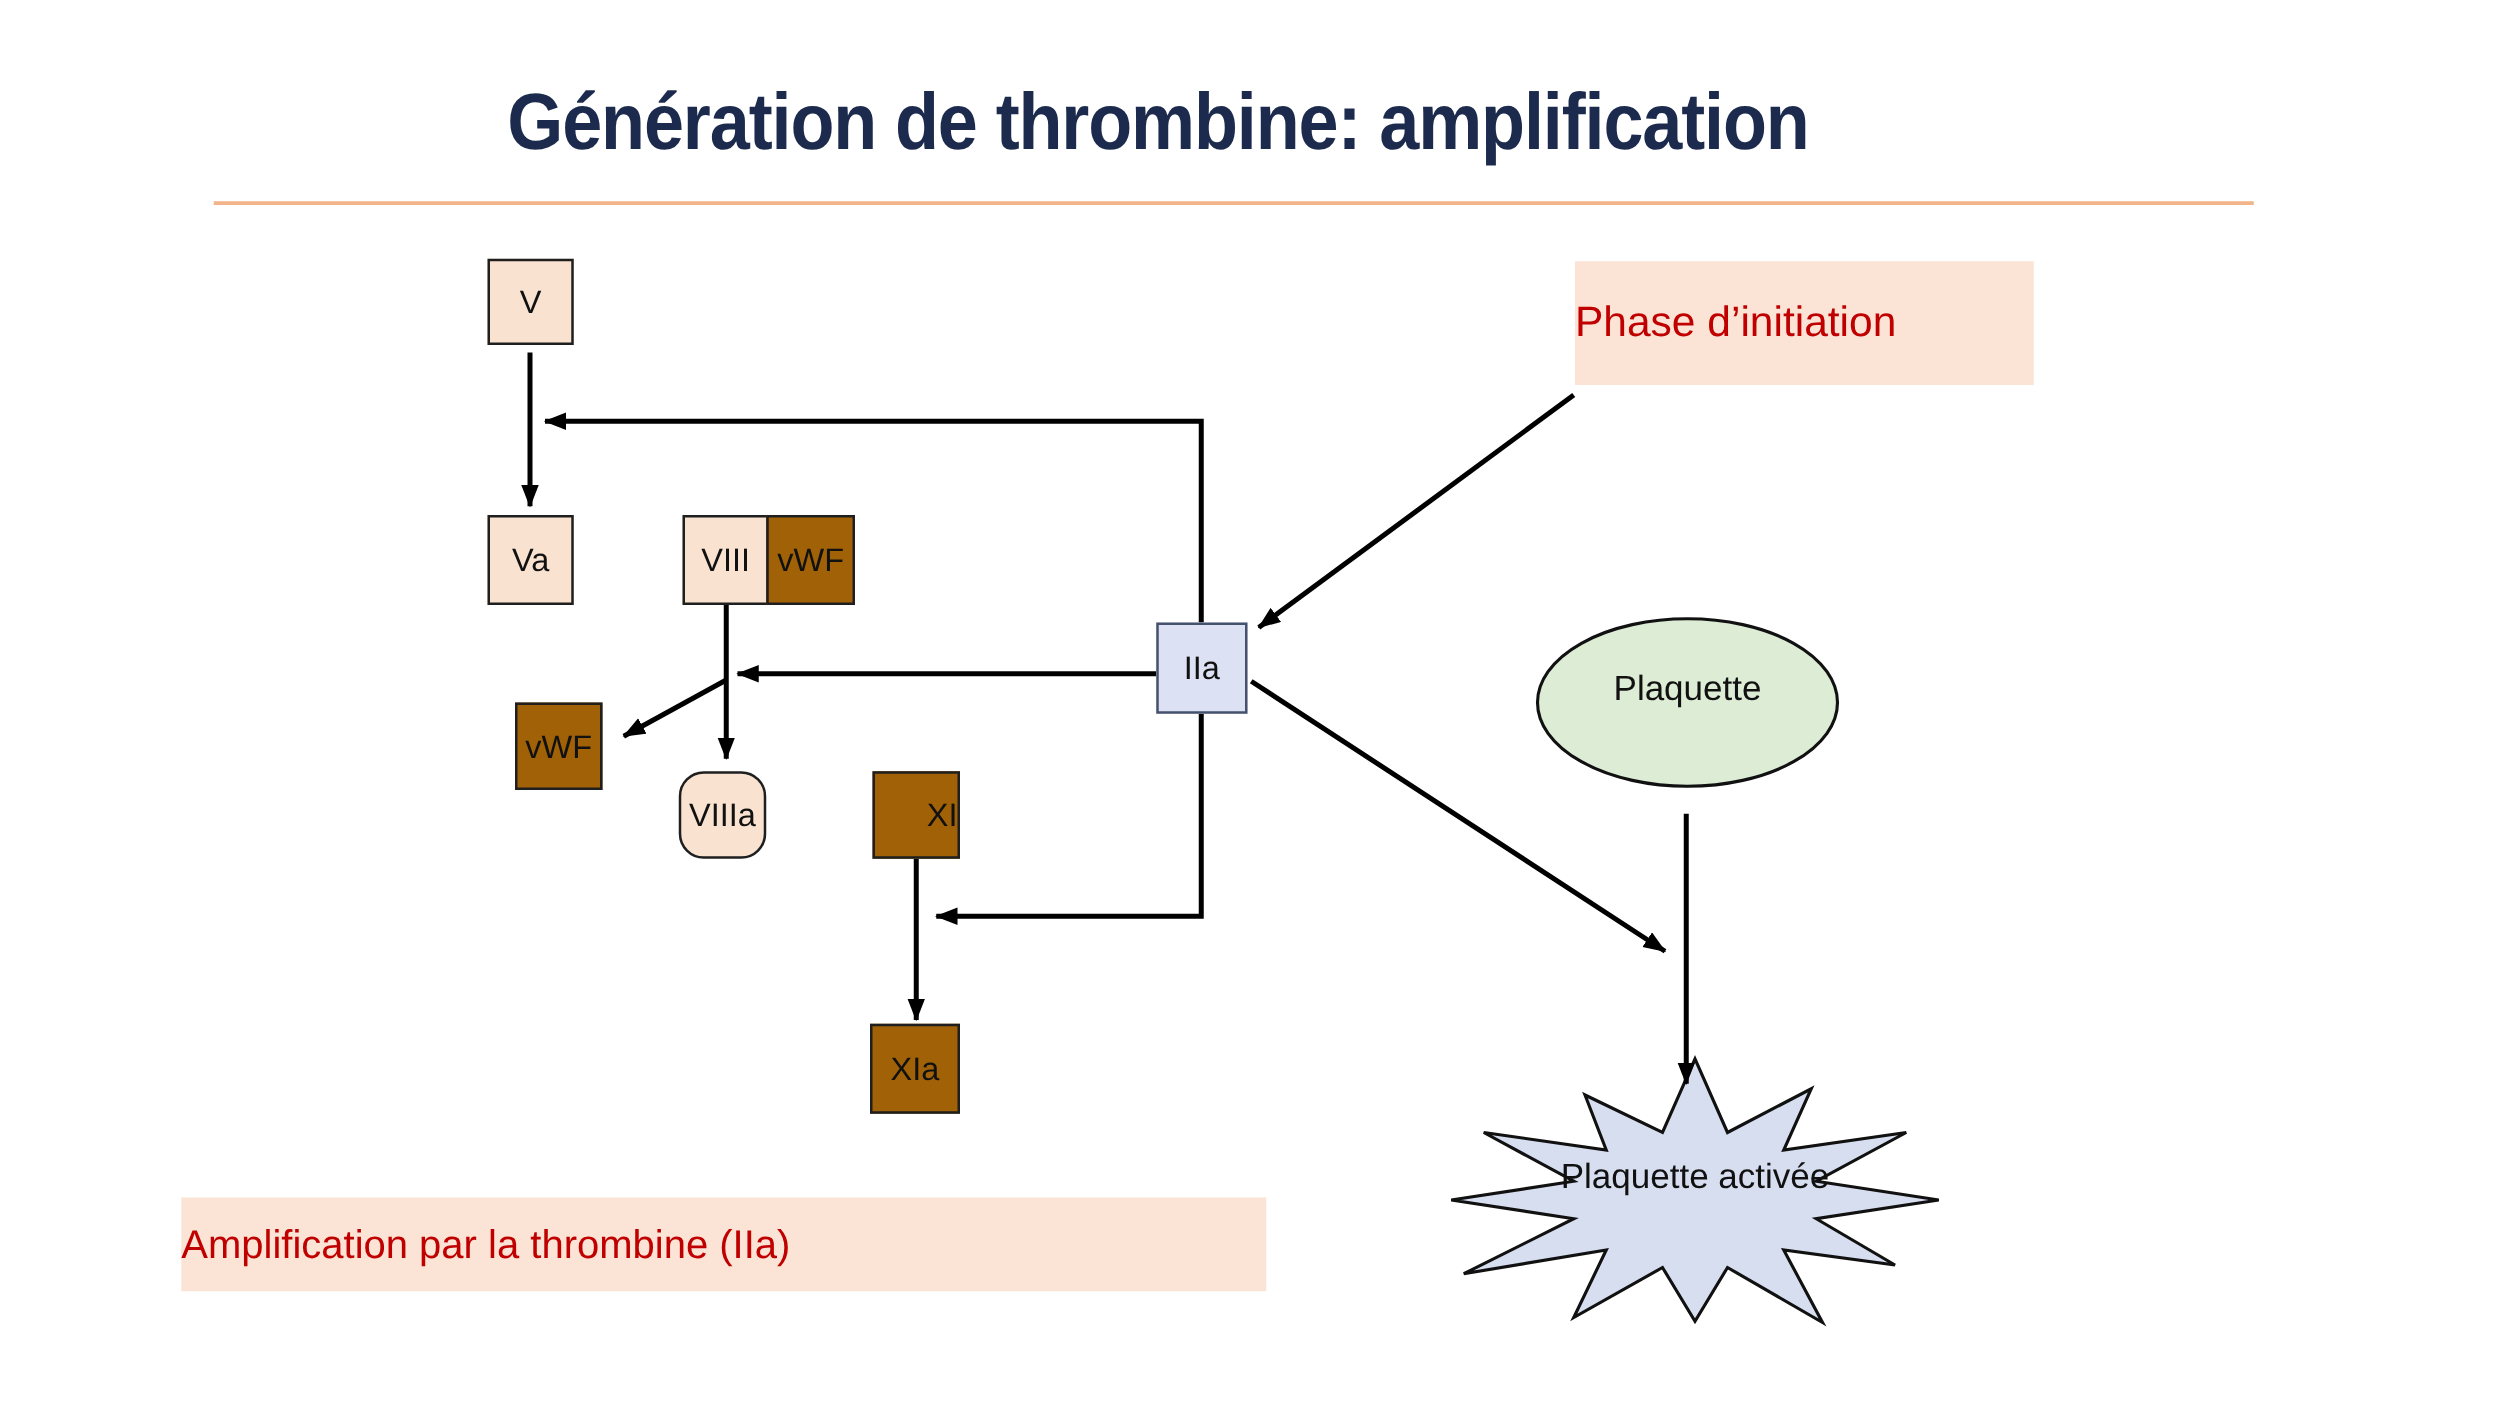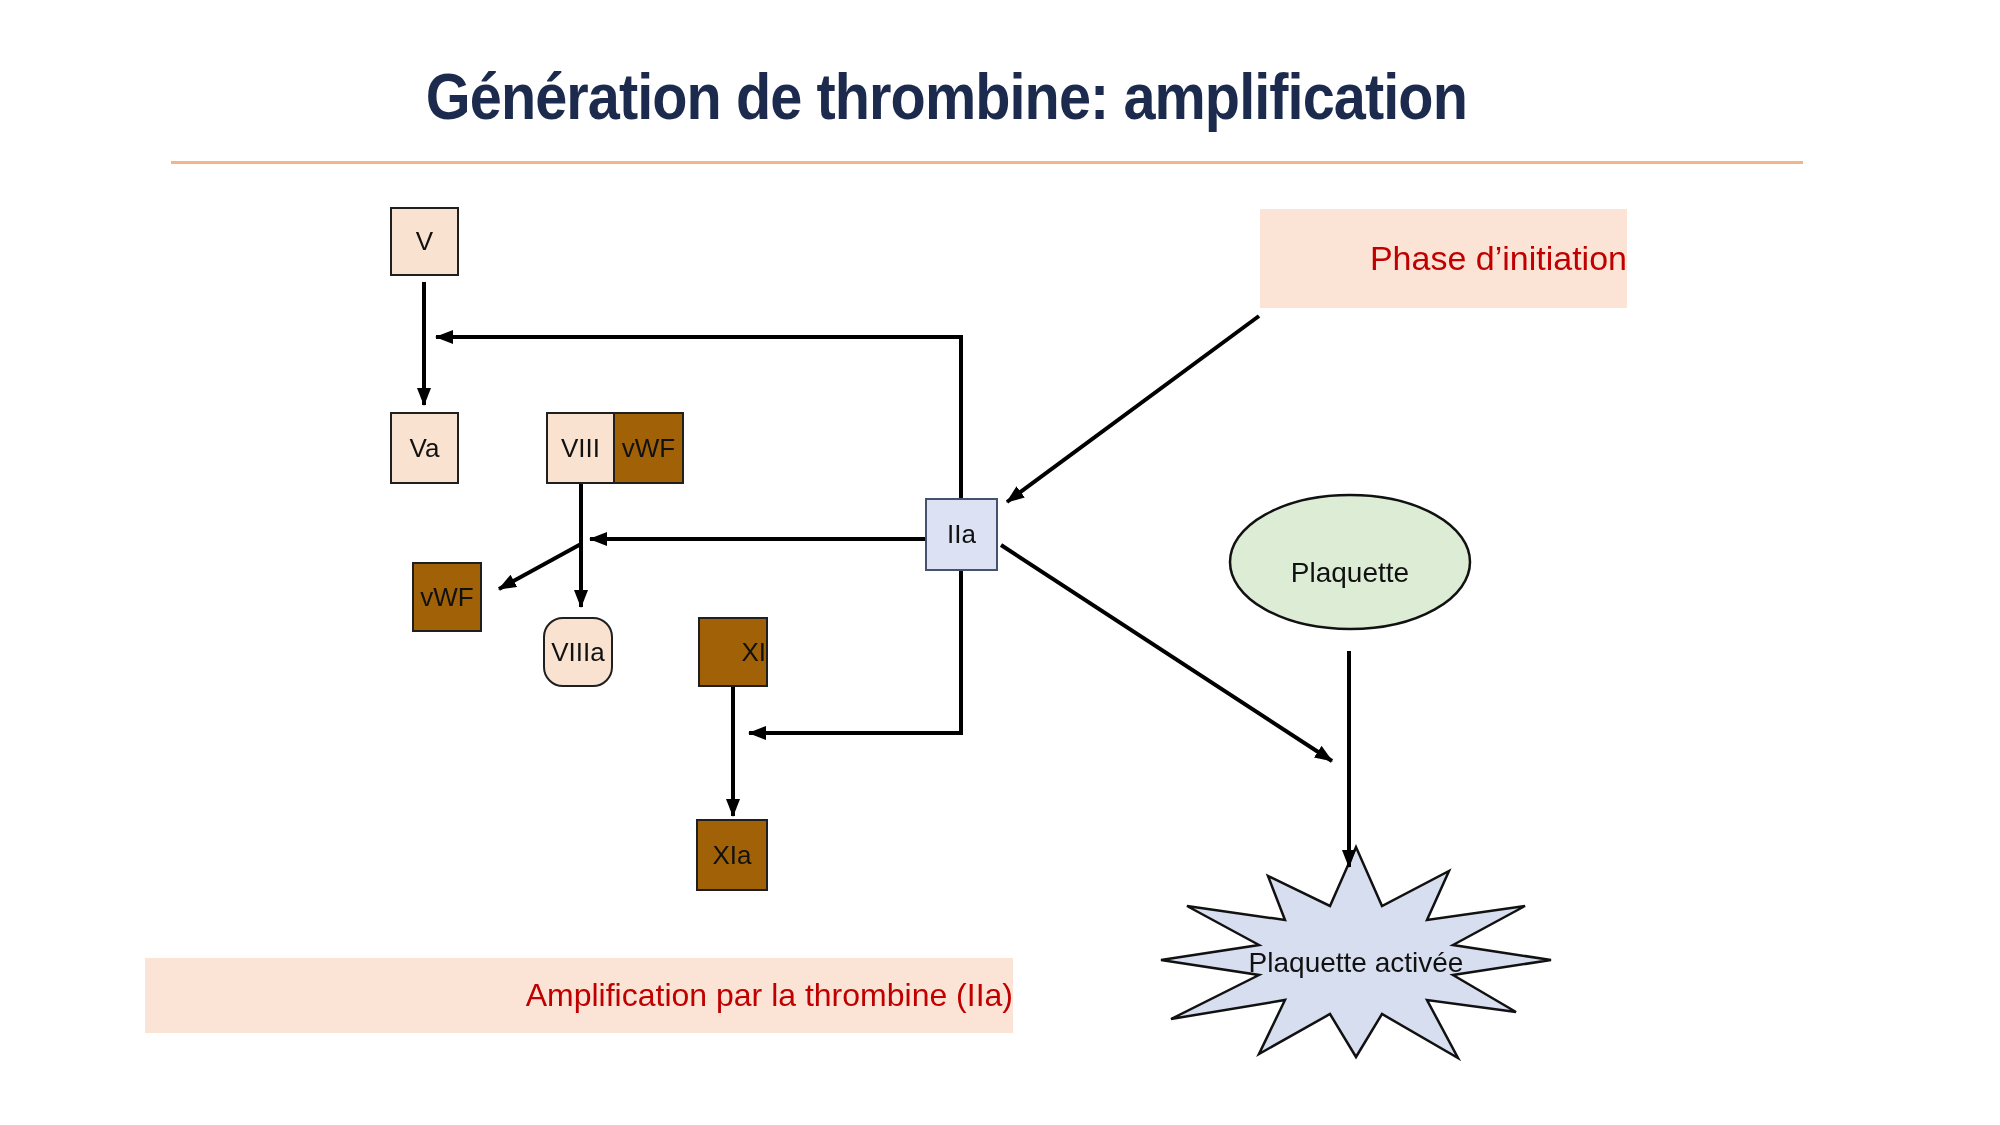--- a/index.html
+++ b/index.html
@@ -1,31 +1,31 @@
 <!DOCTYPE html>
 <html><head>
 <meta charset="utf-8">
 <style>
   html,body{margin:0;padding:0;background:#ffffff;}
   .slide{position:relative;width:1852px;height:1125px;background:#ffffff;overflow:hidden;
-         font-family:"Liberation Sans",sans-serif;padding-left:41px;}
+         font-family:"Liberation Sans",sans-serif;}
   .title{position:absolute;top:64px;left:0;width:100%;text-align:center;}
   .title span{display:inline-block;font-size:64px;font-weight:bold;color:#1c2b4d;
               letter-spacing:-1px;transform:scaleX(0.9);transform-origin:center;line-height:1.05;}
   .rule{position:absolute;left:171px;top:161px;width:1632px;height:3px;background:#f2b488;}
   .node{position:absolute;display:flex;align-items:center;justify-content:center;
         box-sizing:border-box;border:2px solid #1f1f1f;font-size:26px;color:#111;}
   .peach{background:#f9e2d0;}
   .orange{background:#a16207;}
   .iia{background:#dce2f3;border-color:#45516d;}
-  .banner{position:absolute;display:flex;align-items:center;justify-content:flex-end;
+  .banner{position:absolute;display:flex;align-items:center;justify-content:flex-start;
           background:#fbe4d5;color:#c00000;}
   .banner.phase{left:1260px;top:209px;width:367px;height:99px;font-size:34px;}
   .banner.ampli{left:145px;top:958px;width:868px;height:75px;font-size:32px;}
-  .shape-label{position:absolute;display:flex;align-items:flex-end;justify-content:center;
+  .shape-label{position:absolute;display:flex;align-items:flex-start;justify-content:center;
                font-size:28px;color:#111;}
   svg.overlay{position:absolute;left:0;top:0;width:2000px;height:1125px;}
 </style>
 </head>
 <body>
 
 <div class="slide">
 
   <div class="title">
     <span>Génération de thrombine: amplification</span>

